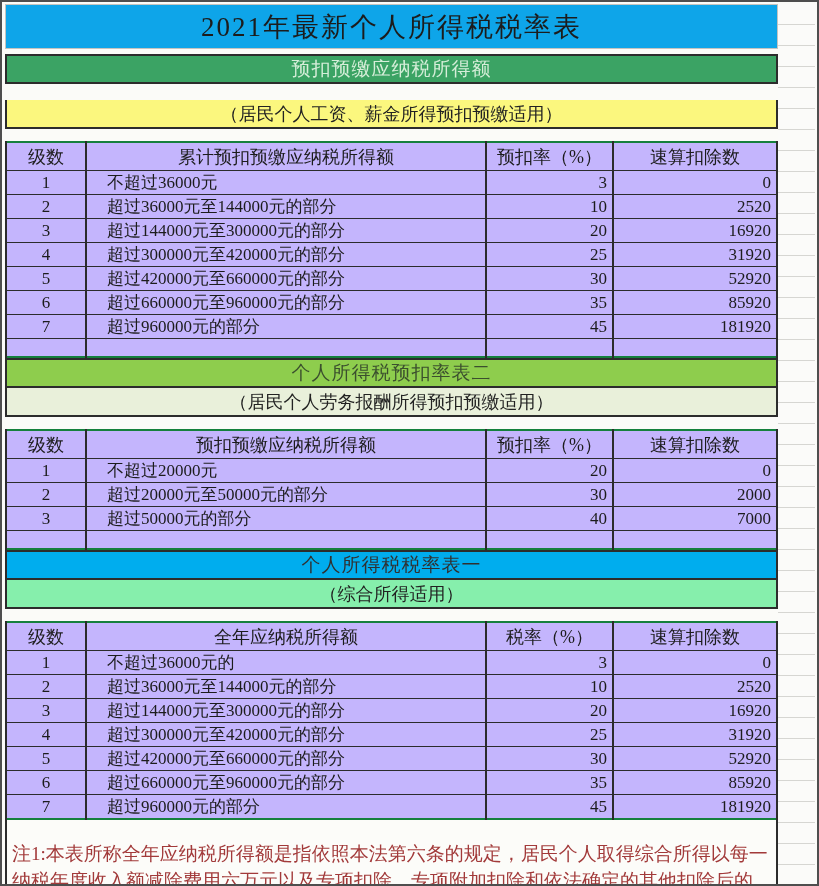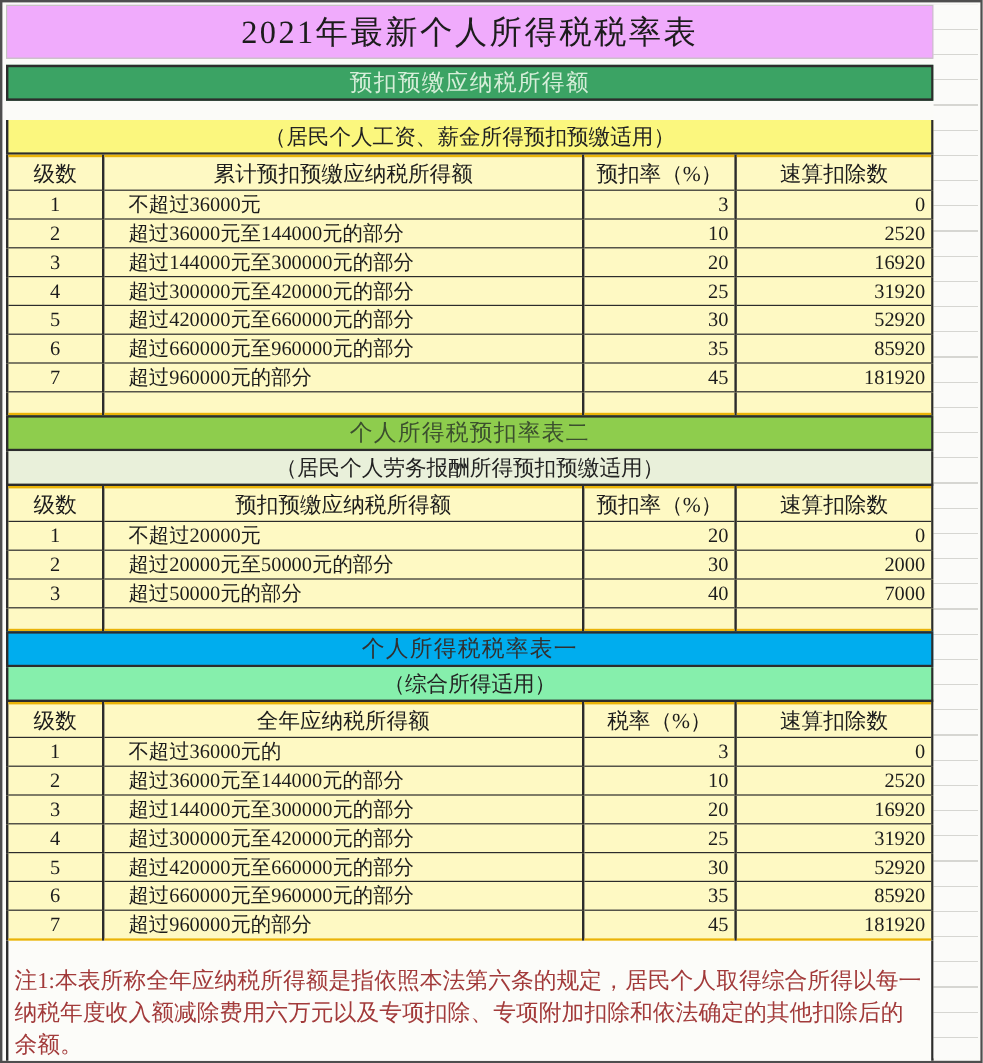--- a/index.html
+++ b/index.html
@@ -8,38 +8,38 @@
     background:#fbfbf8; border:2px solid #4e4e4e; overflow:hidden;
     font-family:"Liberation Serif","DejaVu Serif",serif; color:#1c1c1c;
   }
   .content { position:absolute; left:3px; top:2px; width:773px; }
   .gutter {
     position:absolute; top:2px; right:2px; width:37px; bottom:2px;
     background:repeating-linear-gradient(to bottom,
       #fbfbf9 0px, #fbfbf9 20px, #d6d6d2 20px, #d6d6d2 21px);
   }
   .title-box {
-    height:43px; border:1px solid #c4c4c0; background:#f0abfc;
+    height:43px; border:1px solid #c4c4c0; background:#0ea5e9;
     display:flex; align-items:center; justify-content:center;
     font-size:27px; letter-spacing:2px; margin-bottom:5px;
   }
   section { margin:0; }
   .banner {
     height:26px; border:2px solid #2c2c2c;
     display:flex; align-items:center; justify-content:center;
     font-size:19px; letter-spacing:1px;
   }
   .subbanner {
     height:27px; border:2px solid #2c2c2c; border-top:none;
     display:flex; align-items:center; justify-content:center;
     font-size:18px;
   }
   table {
     border-collapse:collapse; width:100%; table-layout:fixed;
-    margin-top:0; background:#fef9c3; border:2px solid #eab308;
+    margin-top:12px; background:#c4b5fd; border:2px solid #15803d;
   }
   th, td {
     border:1px solid #2c2c2c; border-left-width:2px; border-right-width:2px;
     font-weight:normal; overflow:hidden; white-space:nowrap; padding:0;
   }
   th { height:27px; font-size:18px; text-align:center; }
   td { height:20px; font-size:17px; }
   td.c0 { text-align:center; }
   td.c1 { text-align:left; padding-left:20px; }
   td.c2, td.c3 { text-align:right; padding-right:5px; }

